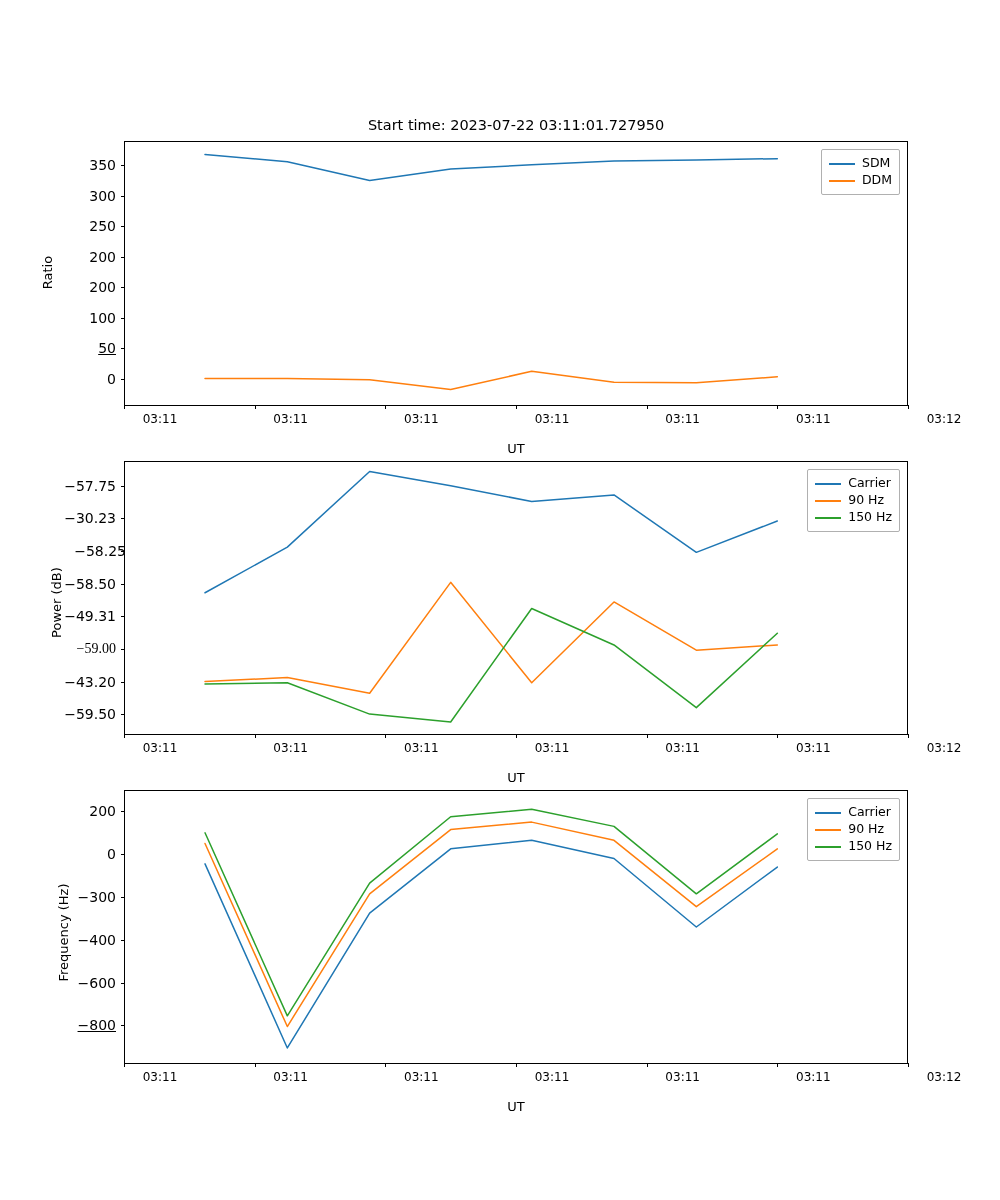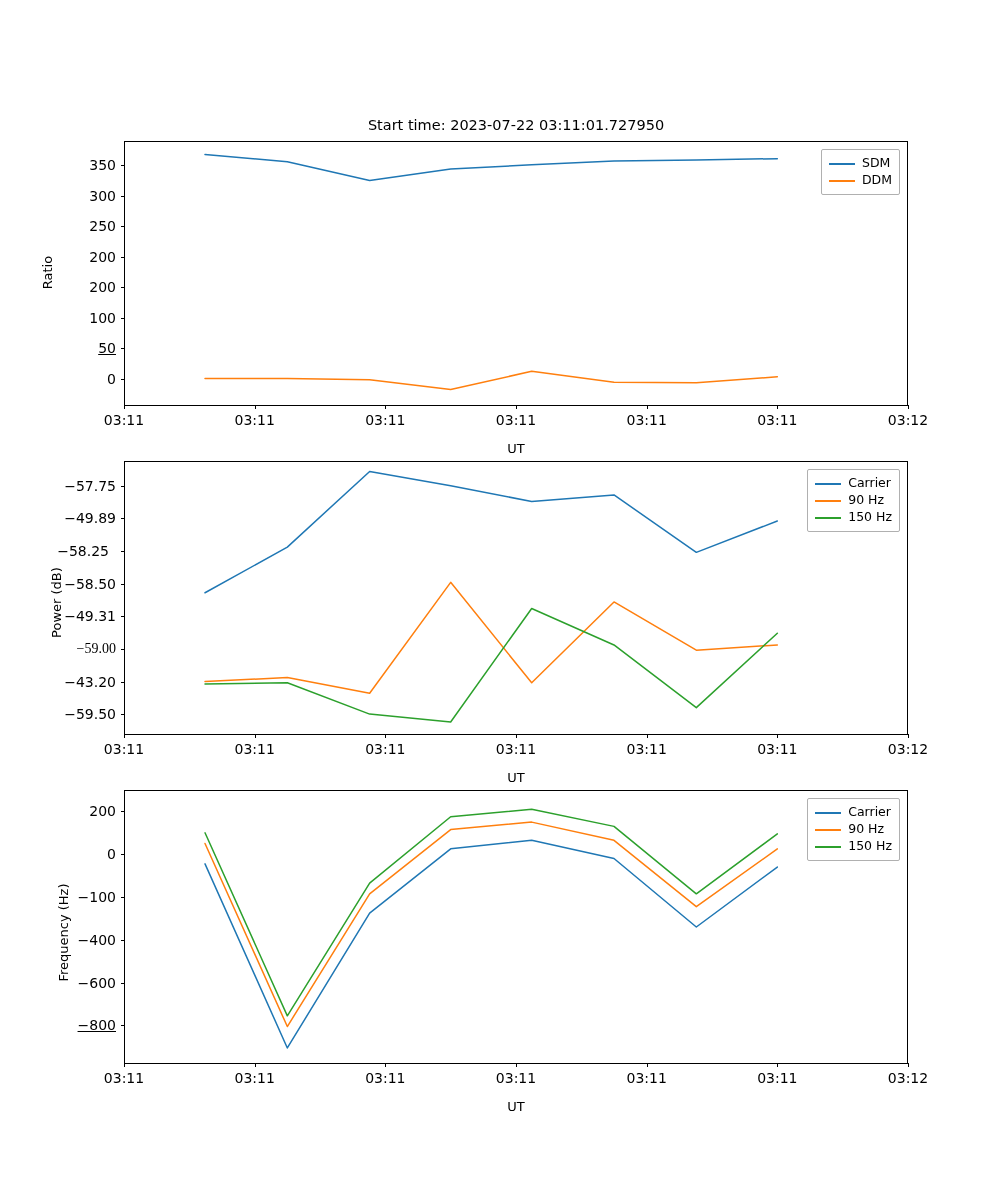--- a/index.html
+++ b/index.html
@@ -55,24 +55,25 @@
     white-space: nowrap;
   }
   .xlabel {
     position: absolute;
     font-size: 13px;
     text-align: center;
     white-space: nowrap;
   }
   .tick-label-x {
     position: absolute;
-    font-size: 14px;
+    font-size: 12px;
     text-align: center;
     white-space: nowrap;
     transform: translateX(-50%);
+    margin-left: 36px;
   }
   .tick-label-y {
     position: absolute;
     font-size: 14px;
     text-align: right;
     white-space: nowrap;
     transform: translateY(-50%);
   }
   .tick-mark-x, .tick-mark-y {
     position: absolute;
@@ -243,29 +244,29 @@
     <div class="tick-label-x" style="left: 385.333px; top: 741px;">03:11</div>
     <div class="tick-label-x" style="left: 516px; top: 741px;">03:11</div>
     <div class="tick-label-x" style="left: 646.667px; top: 741px;">03:11</div>
     <div class="tick-label-x" style="left: 777.333px; top: 741px;">03:11</div>
     <div class="tick-label-x" style="left: 908px; top: 741px;">03:12</div>
     <div class="tick-label-y" style="left: 34px; width: 82px; top: 714.124px;">−59.50</div>
     <div class="tick-label-y" style="left: 34px; width: 82px; top: 681.505px;">−43.20</div>
     <div class="tick-label-y" style="left: 34px; width: 82px; top: 648.886px; font-family: Liberation Serif, serif;">−59.00</div>
     <div class="tick-label-y" style="left: 34px; width: 82px; top: 616.267px;">−49.31</div>
     <div class="tick-label-y" style="left: 34px; width: 82px; top: 583.648px;">−58.50</div>
-    <div class="tick-label-y" style="left: 27px; width: 82px; top: 551.029px;">−58.25</div>
-    <div class="tick-label-y" style="left: 34px; width: 82px; top: 518.41px;">−49.89</div>
+    <div class="tick-label-y" style="left: 44px; width: 82px; top: 551.029px;">−58.25</div>
+    <div class="tick-label-y" style="left: 34px; width: 82px; top: 518.41px;">−30.23</div>
     <div class="tick-label-y" style="left: 34px; width: 82px; top: 485.79px;">−57.75</div>
     <div class="tick-label-x" style="left: 124px; top: 1070px;">03:11</div>
     <div class="tick-label-x" style="left: 254.667px; top: 1070px;">03:11</div>
     <div class="tick-label-x" style="left: 385.333px; top: 1070px;">03:11</div>
     <div class="tick-label-x" style="left: 516px; top: 1070px;">03:11</div>
     <div class="tick-label-x" style="left: 646.667px; top: 1070px;">03:11</div>
     <div class="tick-label-x" style="left: 777.333px; top: 1070px;">03:11</div>
     <div class="tick-label-x" style="left: 908px; top: 1070px;">03:12</div>
     <div class="tick-label-y" style="left: 34px; width: 82px; top: 1025.47px; text-decoration: underline;">−800</div>
     <div class="tick-label-y" style="left: 34px; width: 82px; top: 982.656px;">−600</div>
     <div class="tick-label-y" style="left: 34px; width: 82px; top: 939.844px;">−400</div>
-    <div class="tick-label-y" style="left: 34px; width: 82px; top: 897.031px;">−100</div>
+    <div class="tick-label-y" style="left: 34px; width: 82px; top: 897.031px;">−300</div>
     <div class="tick-label-y" style="left: 34px; width: 82px; top: 854.219px;">0</div>
     <div class="tick-label-y" style="left: 34px; width: 82px; top: 811.406px;">200</div>
   </div>
 
 </body></html>

